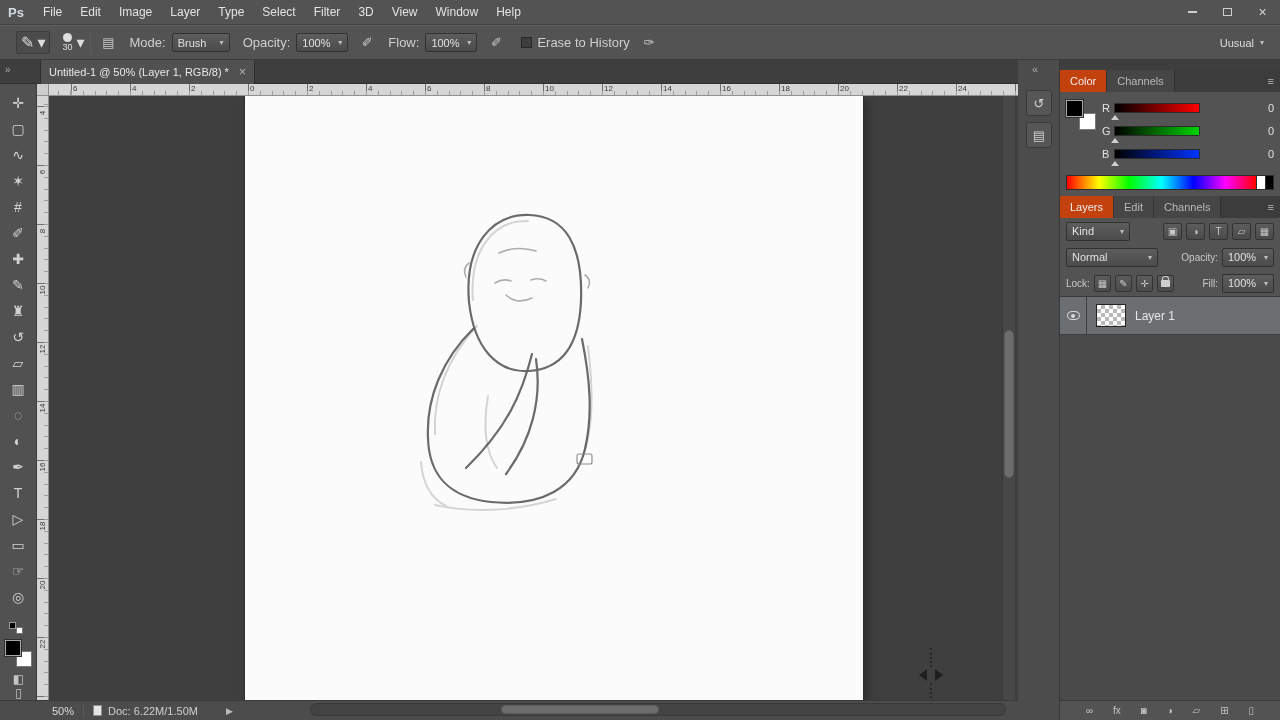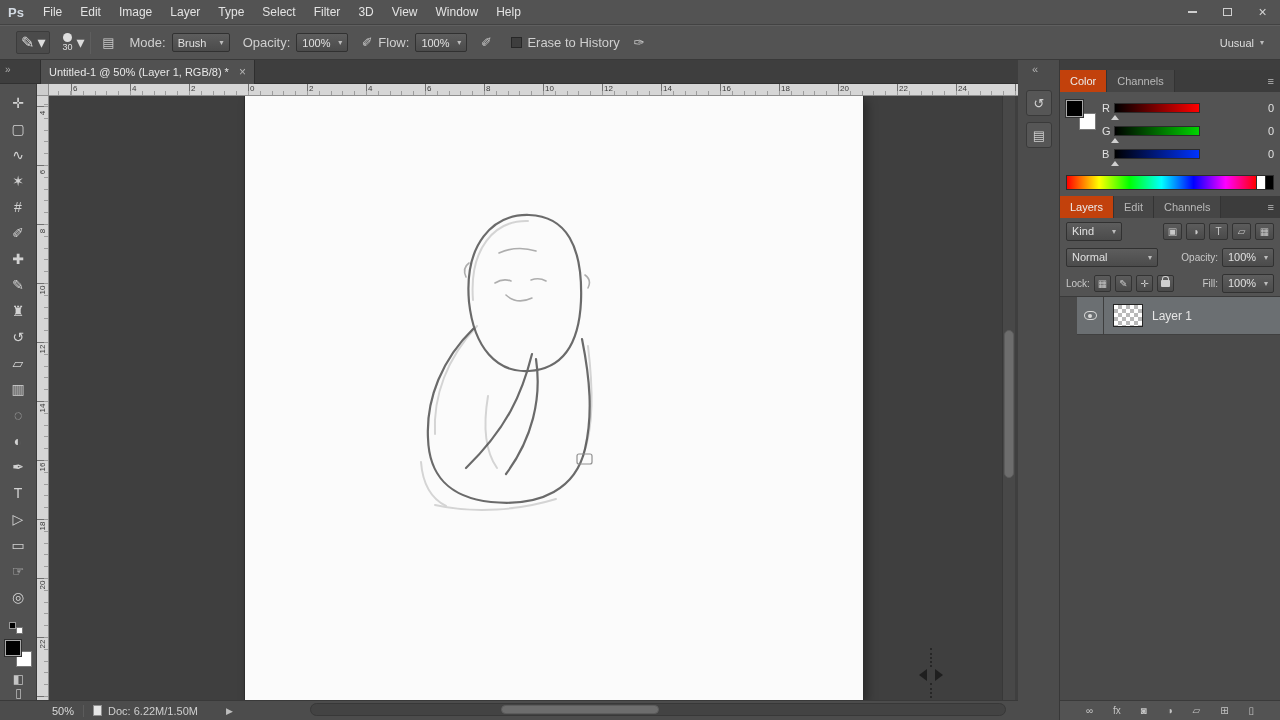--- a/index.html
+++ b/index.html
@@ -110,21 +110,21 @@
   .spec-b { width:9px; background:#000; border:1px solid #2c2c2c; }
 
   .layers-panel { position:absolute; left:0; top:136px; width:220px; height:524px; }
   .layers-controls { position:absolute; left:0; top:22px; right:0; height:78px; background:#535353; }
   .lrow { display:flex; align-items:center; height:26px; padding:0 6px; gap:4px; }
   .filter-btn { width:19px; height:17px; display:inline-flex; align-items:center; justify-content:center; background:linear-gradient(#5c5c5c,#4a4a4a); border:1px solid #333; border-radius:2px; color:#c8c8c8; font-size:10px; }
   .small-label { font-size:10px; color:#c9c9c9; }
   .lock-btn { width:17px; height:17px; display:inline-flex; align-items:center; justify-content:center; background:linear-gradient(#5c5c5c,#4a4a4a); border:1px solid #333; border-radius:2px; color:#c8c8c8; font-size:10px; }
   .layer-list { position:absolute; left:0; top:100px; right:0; bottom:20px; background:#4a4a4a; border-top:1px solid #3a3a3a; }
   .layer-row { display:flex; align-items:center; height:38px; border-bottom:1px solid #404040; position:relative; }
-  .layer-row.selected { background:#6b6f72;margin-left:17px; }
+  .layer-row.selected { background:#6b6f72; }
   .eye-box { width:27px; height:38px; display:flex; align-items:center; justify-content:center; border-right:1px solid #3e3e3e; }
   .eye { width:13px; height:9px; border:1px solid #d9d9d9; border-radius:50% / 60%; position:relative; display:inline-block; }
   .eye::after { content:""; position:absolute; width:4px; height:4px; border-radius:50%; background:#d9d9d9; left:3px; top:1.5px; }
   .thumb { width:30px; height:23px; margin:0 9px; border:1px solid #242424; }
   .thumb.transparent { background-color:#fff;
     background-image:linear-gradient(45deg,#b9b9b9 25%,transparent 25%,transparent 75%,#b9b9b9 75%),linear-gradient(45deg,#b9b9b9 25%,transparent 25%,transparent 75%,#b9b9b9 75%);
     background-size:8px 8px; background-position:0 0,4px 4px; }
   .thumb.white { background:#fff; }
   .layer-name { font-size:12px; color:#e6e6e6; }
   .lock-mini { width:9px; height:7px; background:#cfcfcf; position:relative; display:inline-block; border-radius:1px; }
@@ -194,21 +194,21 @@
     <span class="dd" style="width:58px;margin-left:6px">
       <span>Brush</span>
       <span class="arr">▾</span>
     </span>
     <span class="opt-label" style="margin-left:13px">Opacity:</span>
     <span class="dd" style="width:52px;margin-left:6px">
       <span>100%</span>
       <span class="arr">▾</span>
     </span>
     <span class="icon-btn" style="margin-left:8px">✐</span>
-    <span class="opt-label" style="">Flow:</span>
+    <span class="opt-label" style="margin-left:10px">Flow:</span>
     <span class="dd" style="width:52px;margin-left:6px">
       <span>100%</span>
       <span class="arr">▾</span>
     </span>
     <span class="icon-btn" style="margin-left:8px">✐</span>
     <span class="erase-group">
       <span class="checkbox"></span>
       <span class="opt-label">Erase to History</span>
     </span>
     <span class="icon-btn" style="margin-left:8px">✑</span>
@@ -362,21 +362,21 @@
 
       <div class="layers-panel">
         <div class="panel-tabs" id="layers-tabs">
           <span class="ptab active">Layers</span>
             <span class="ptab">Edit</span>
             <span class="ptab">Channels</span>
             <span class="panel-menu">≡</span>
         </div>
         <div class="layers-controls">
           <div class="lrow">
-            <span class="dd" style="width:56px">
+            <span class="dd" style="width:64px">
               <span>Kind</span>
               <span class="arr">▾</span>
             </span>
             <span style="flex:1"></span>
             <span class="filter-btn">▣</span>
             <span class="filter-btn">◑</span>
             <span class="filter-btn">T</span>
             <span class="filter-btn">▱</span>
             <span class="filter-btn">▦</span>
           </div>

